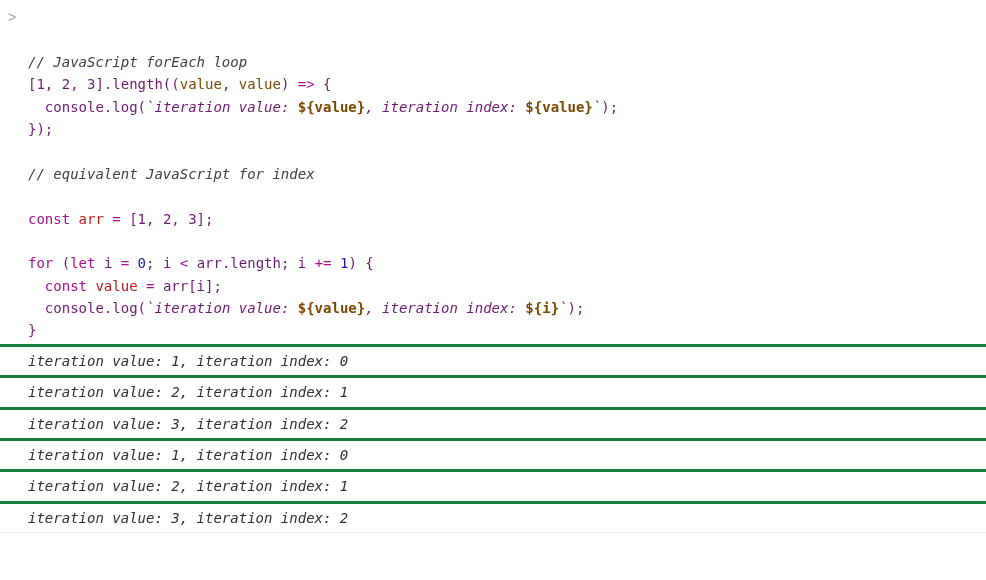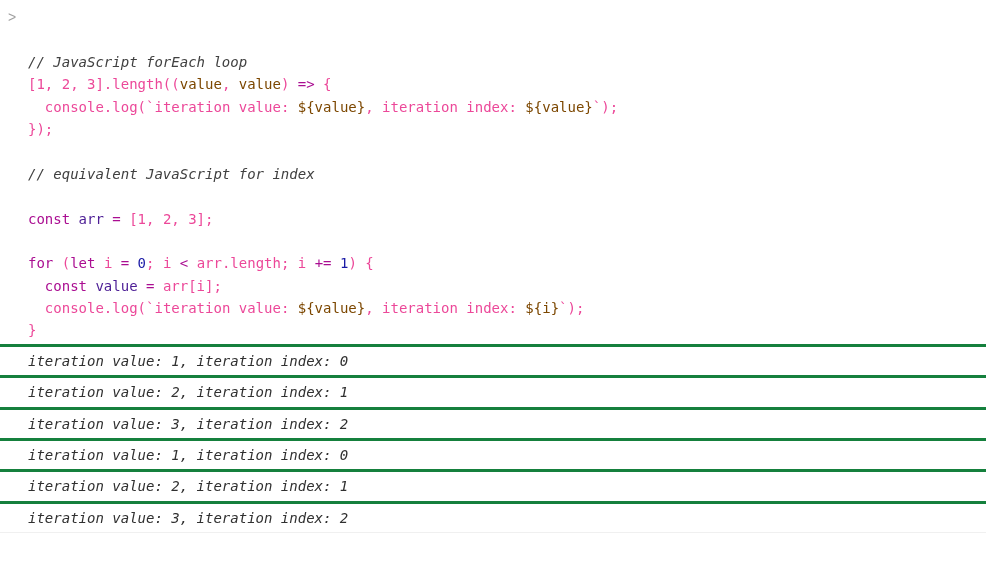--- a/index.html
+++ b/index.html
@@ -34,24 +34,24 @@
       white-space: pre;
       font-style: italic;
     }
     .output-line:last-child {
       border-bottom: 1px solid #f0f0f0;
     }
     .t-comment { color: #404040; font-style: italic; }
     .t-num { color: #1a1aa6; }
     .t-param { color: #7c4700; }
     .t-keyword { color: #aa0d91; }
-    .t-string { color: #ec4899; }
-    .t-interp { color: #7c4700; }
-    .t-default { color: #ec4899; }
-    .t-decl { color: #4c1d95; }
+    .t-string { color: #701a75; font-style: italic; }
+    .t-interp { color: #7c4700; font-weight: bold; }
+    .t-default { color: #701a75; }
+    .t-decl { color: #b91c1c; }
   </style>
 </head>
 <body>
 
 <div class="console">
   <div class="input-block">
     <span class="prompt">&gt;</span>
 <span class="t-comment">// JavaScript forEach loop</span>
 <span><span class="t-default">[1, 2, 3]</span><span class="t-default">.length((</span><span class="t-param">value</span><span class="t-default">, </span><span class="t-param">value</span><span class="t-default">) </span><span class="t-keyword">=&gt;</span><span class="t-default"> {</span></span>
 <span><span class="t-default">  </span><span class="t-default">console.</span><span class="t-default">log</span><span class="t-default">(</span><span class="t-string">`iteration value: </span><span class="t-interp">${value}</span><span class="t-string">, iteration index: </span><span class="t-interp">${value}</span><span class="t-string">`</span><span class="t-default">);</span></span>

